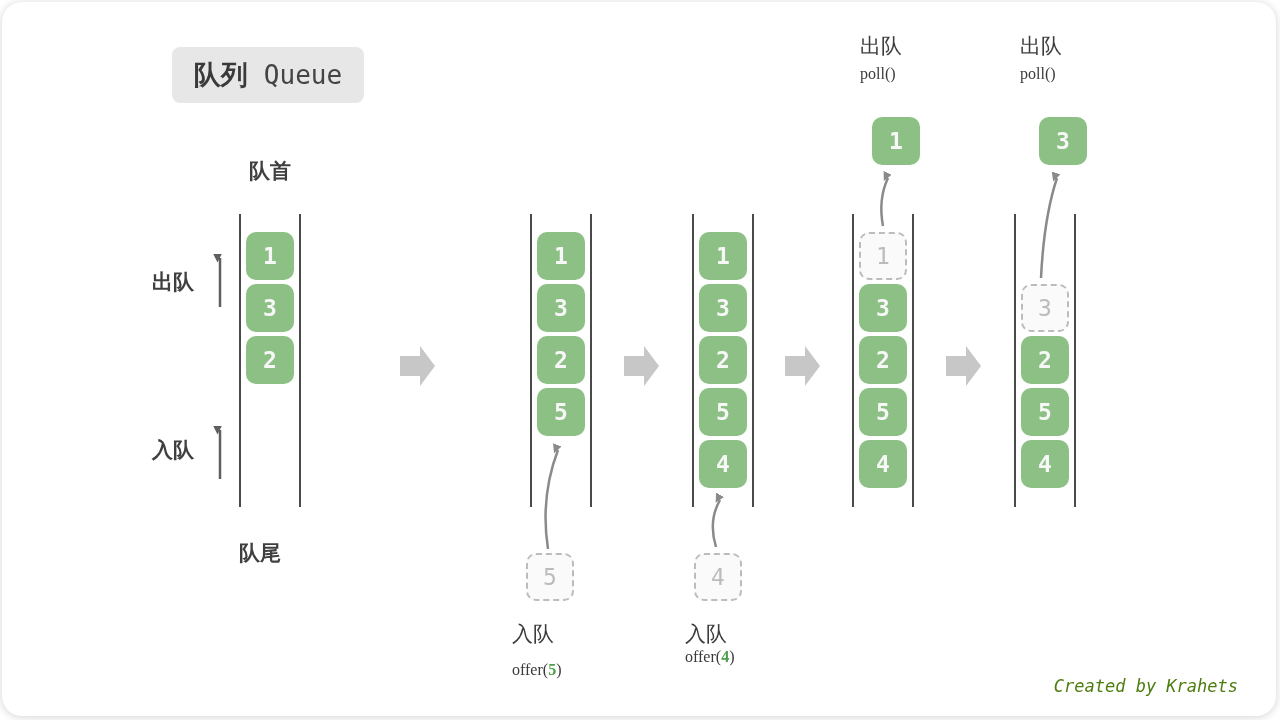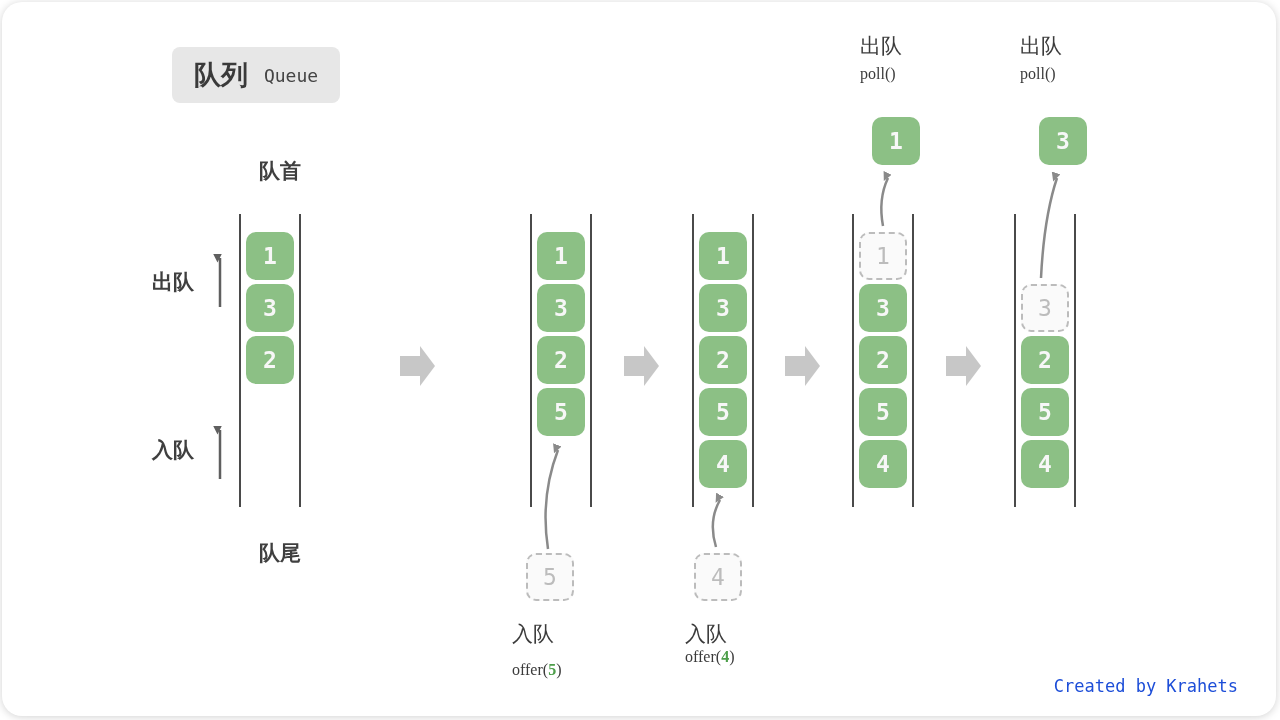--- a/index.html
+++ b/index.html
@@ -1,43 +1,43 @@
 <!DOCTYPE html>
 <html><head>
 <meta charset="utf-8">
 <style>
   html,body{margin:0;padding:0;width:1280px;height:720px;background:#ffffff;overflow:hidden;}
   .card{position:absolute;left:2px;top:2px;width:1274px;height:714px;background:#ffffff;
         border-radius:20px;box-shadow:0 1px 8px rgba(0,0,0,0.18);}
   .abs{position:absolute;}
   
-  .title-box{left:170px;top:45px;width:168px;height:56px;background:#e7e7e7;border-radius:8px;
+  .title-box{left:170px;top:45px;width:192px;height:56px;background:#e7e7e7;border-radius:8px;
              display:flex;align-items:center;justify-content:center;gap:16px;}
   .title-zh{font-family:"Liberation Sans",sans-serif;font-weight:bold;font-size:27px;color:#3a3a3a;}
-  .title-en{font-family:"DejaVu Sans Mono",monospace;font-size:18px;color:#444444;}
+  .title-en{font-family:"DejaVu Sans Mono",monospace;font-size:26px;color:#444444;}
   
   .cjk-label{font-family:"Liberation Sans",sans-serif;font-weight:bold;font-size:21px;color:#3f3f3f;}
-  .lbl-front{left:237px;top:155px;width:62px;text-align:right;}
-  .lbl-rear{left:237px;top:537px;width:62px;text-align:right;}
+  .lbl-front{left:237px;top:155px;width:62px;text-align:center;}
+  .lbl-rear{left:237px;top:537px;width:62px;text-align:left;}
   .lbl-dequeue{left:150px;top:266px;}
   .lbl-enqueue{left:150px;top:434px;}
   
   .rails{top:212px;width:58px;height:293px;border-left:2px solid #4a4a4a;border-right:2px solid #4a4a4a;}
   
   .cell{width:48px;height:48px;border-radius:10px;background:#8cc085;color:#f7f7f7;
         display:flex;align-items:center;justify-content:center;
         font-family:"DejaVu Sans Mono",monospace;font-size:23px;font-weight:bold;box-sizing:border-box;}
   .ghost{background:#fafafa;border:2px dashed #bcbcbc;color:#bcbcbc;font-weight:normal;}
   .s0{top:230px;} .s1{top:282px;} .s2{top:334px;} .s3{top:386px;} .s4{top:438px;}
   .qx1{left:244px;} .qx2{left:535px;} .qx3{left:697px;} .qx4{left:857px;} .qx5{left:1019px;}
   
   .op-label{font-family:"Liberation Sans",sans-serif;font-size:21px;color:#3b3b3b;}
   .op-code{font-family:Liberation Serif, serif;font-size:16px;color:#3b3b3b;}
   .op-arg{color:#4d9e4a;font-weight:bold;}
-  .watermark{right:38px;top:674px;font-family:"DejaVu Sans Mono",monospace;font-size:17px;color:#1d4ed8;}
+  .watermark{right:38px;top:674px;font-family:"DejaVu Sans Mono",monospace;font-size:17px;color:#4d7c0f;font-style:italic;}
   svg.arrows{left:0;top:0;pointer-events:none;}
 </style>
 </head>
 <body>
 
 <div class="card">
 
   <svg class="abs arrows" width="1280" height="720" viewBox="0 0 1280 720">
     <defs>
       <marker id="ah-dark" markerWidth="9" markerHeight="9" refX="4.5" refY="7" orient="auto-start-reverse" markerUnits="userSpaceOnUse">

